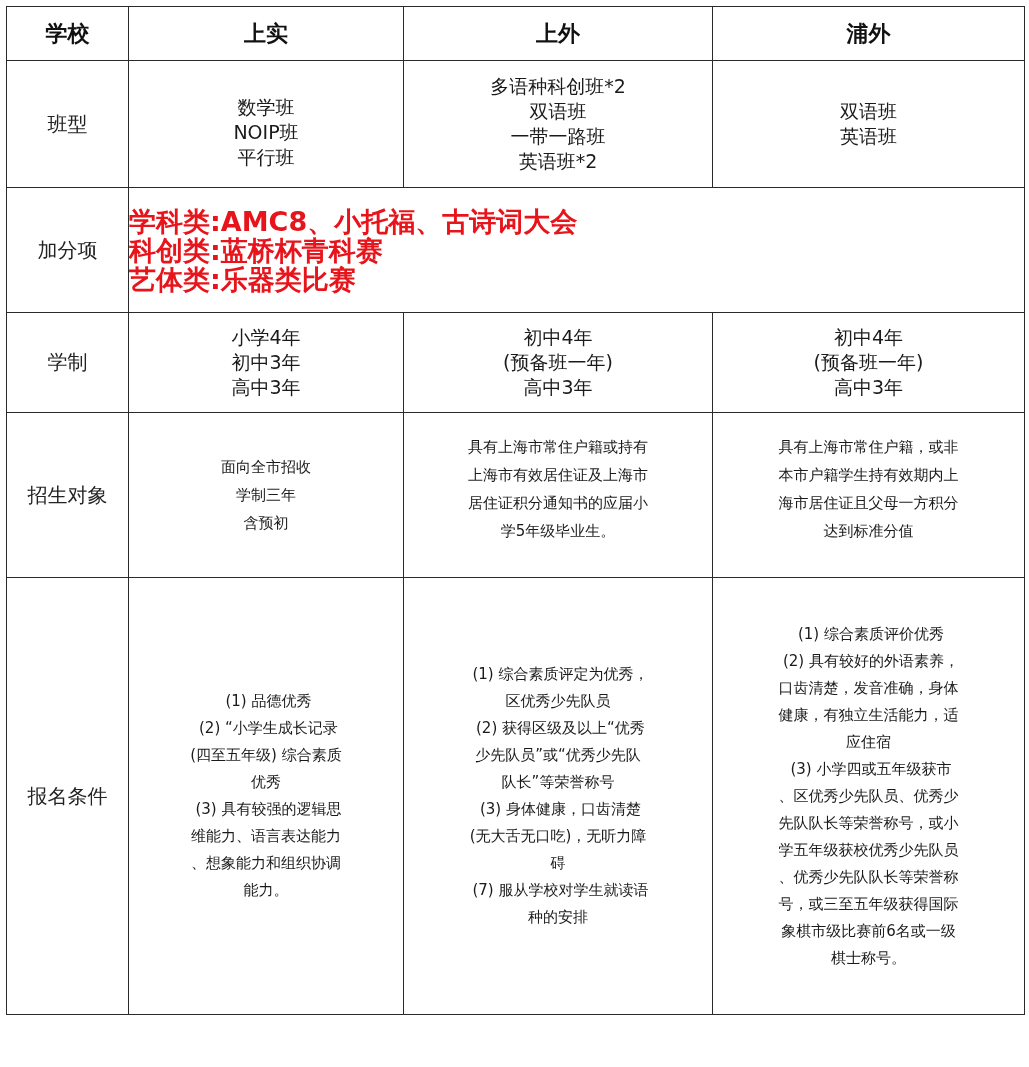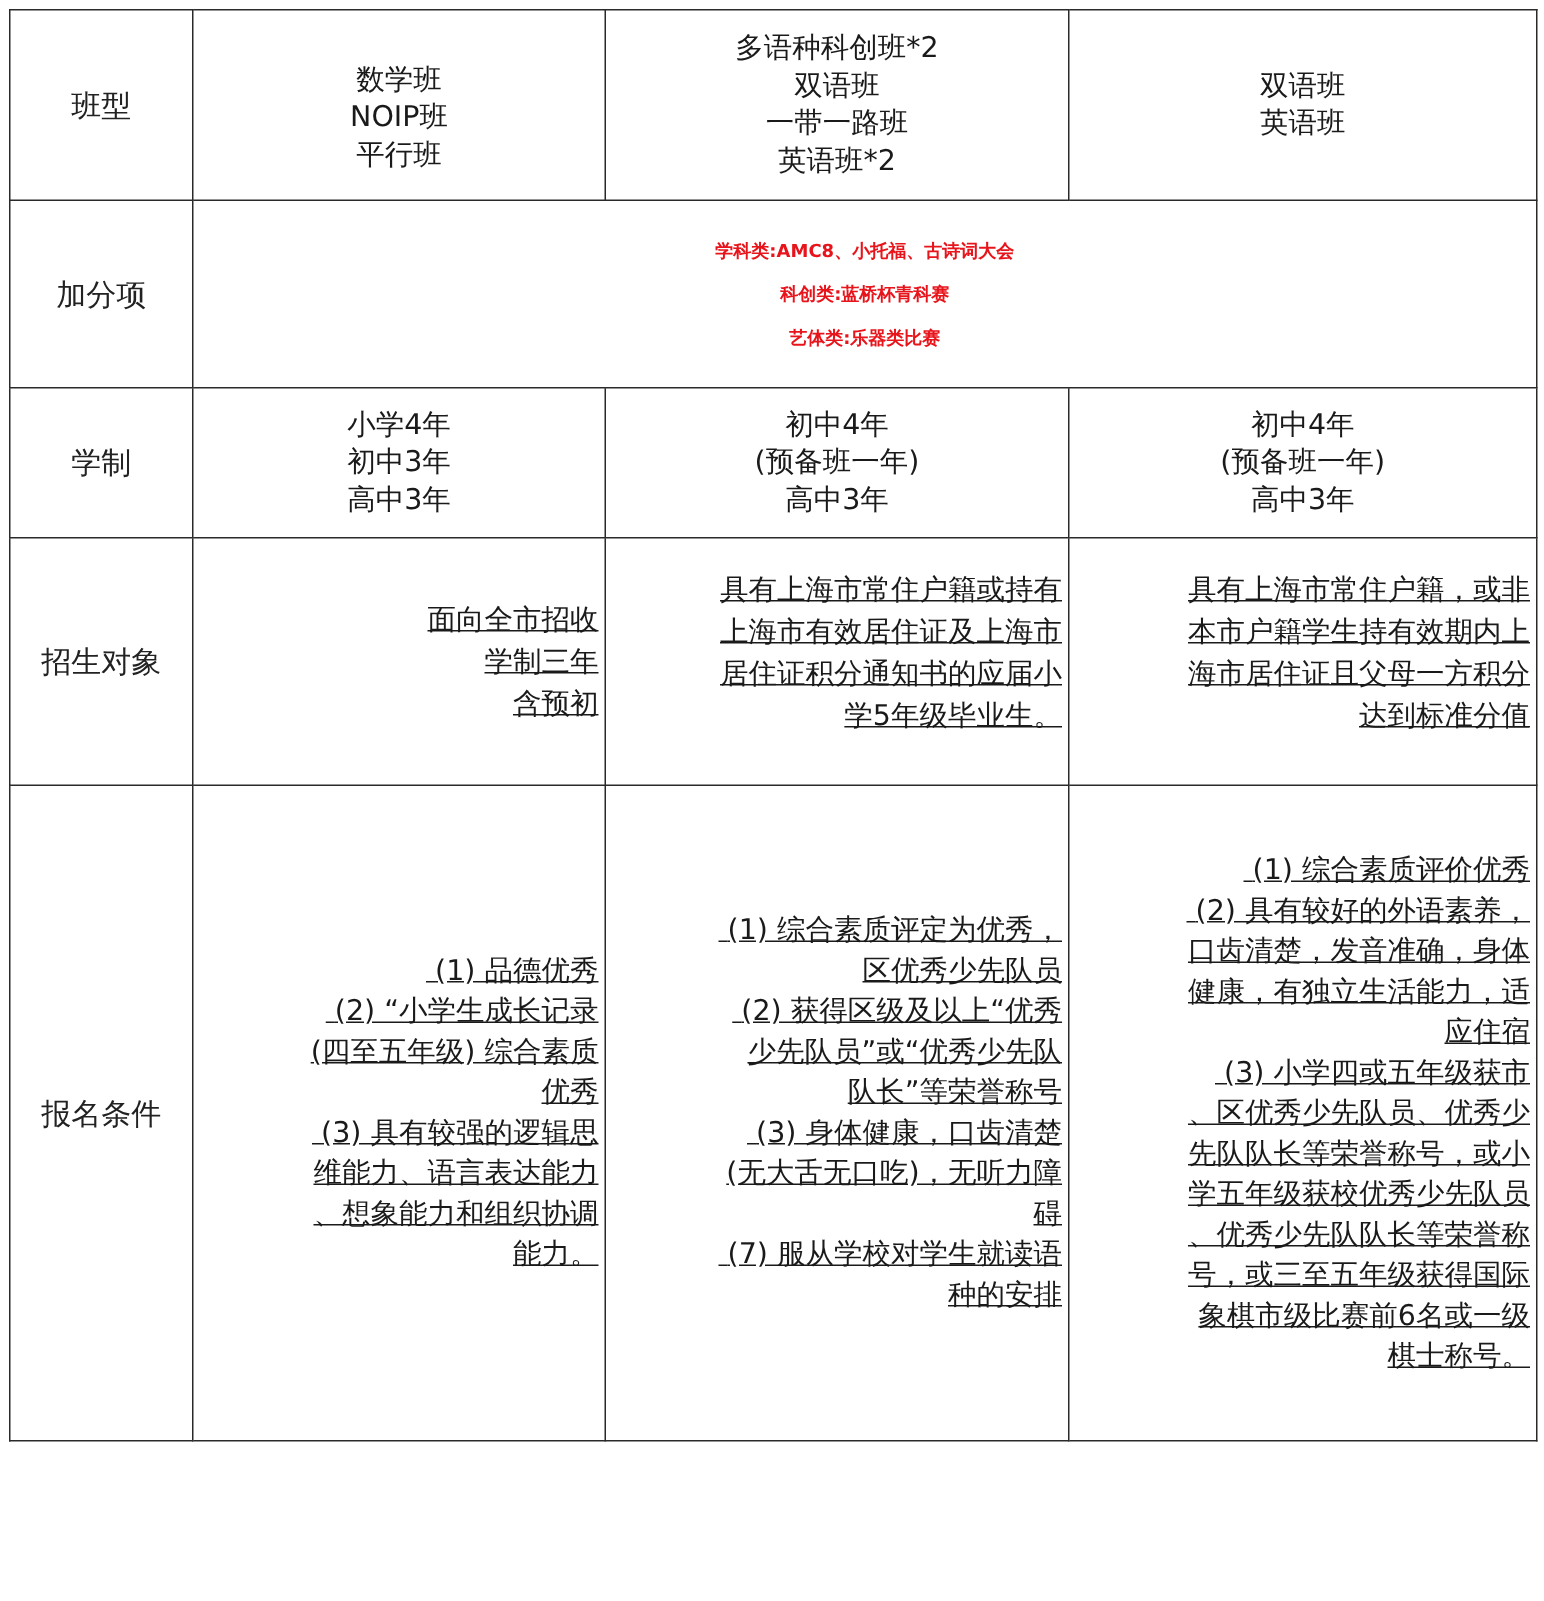--- a/index.html
+++ b/index.html
@@ -5,38 +5,44 @@
   html, body { margin: 0; padding: 0; background: #ffffff; }
   body { width: 1029px; height: 1067px; position: relative; overflow: hidden;
          font-family: "DejaVu Sans", "Liberation Sans", sans-serif; color: #1a1a1a; }
   table.cmp { position: absolute; left: 6px; top: 6px; width: 1018px;
               border-collapse: collapse; table-layout: fixed; }
   table.cmp td, table.cmp th { border: 1.5px solid #2a2a2a; padding: 0; vertical-align: middle; }
   col.c0 { width: 122px; } col.c1 { width: 275px; } col.c2 { width: 309px; } col.c3 { width: 312px; }
   th { font-weight: bold; font-size: 22px; text-align: center; color: #111; }
   .rowhead { font-size: 20px; text-align: center; color: #222; }
   .center { text-align: center; font-size: 19px; line-height: 25px; }
-  .left { text-align: right; font-size: 19px; line-height: 28px; padding-left: 4px !important; padding-right: 4px !important; text-decoration: underline; }
+  .left { text-align: center; font-size: 15px; line-height: 28px; padding-left: 4px !important; padding-right: 4px !important; }
   .left.small { line-height: 27px; margin-left: 20px; }
   .line { display: block; white-space: pre-wrap; }
-  .bonus { text-align: center; color: #e8141b; font-weight: bold; font-size: 12px; line-height: 29px; }
+  .bonus { color: #e8141b; font-weight: bold; font-size: 27px; line-height: 29px; }
   tr.r0 { height: 54px; } tr.r1 { height: 48px; } tr.r2 { height: 127px; } tr.r3 { height: 125px; }
   tr.r4 { height: 100px; } tr.r5 { height: 165px; } tr.r6 { height: 437px; }
 </style>
 </head>
 <body>
 
 <table class="cmp">
   <colgroup>
       <col class="c0">
       <col class="c1">
       <col class="c2">
       <col class="c3">
     </colgroup>
   <tbody>
+      <tr class="r0">
+    <th>学校</th>
+    <th>上实</th>
+    <th>上外</th>
+    <th>浦外</th>
+  </tr>
   <tr class="r2">
     <td class="rowhead">班型</td>
     <td class="center" style="padding-top:16px;">
       <span class="line">数学班</span>
       <span class="line">NOIP班</span>
       <span class="line">平行班</span>
     </td>
     <td class="center">
       <span class="line">多语种科创班*2</span>
       <span class="line">双语班</span>

